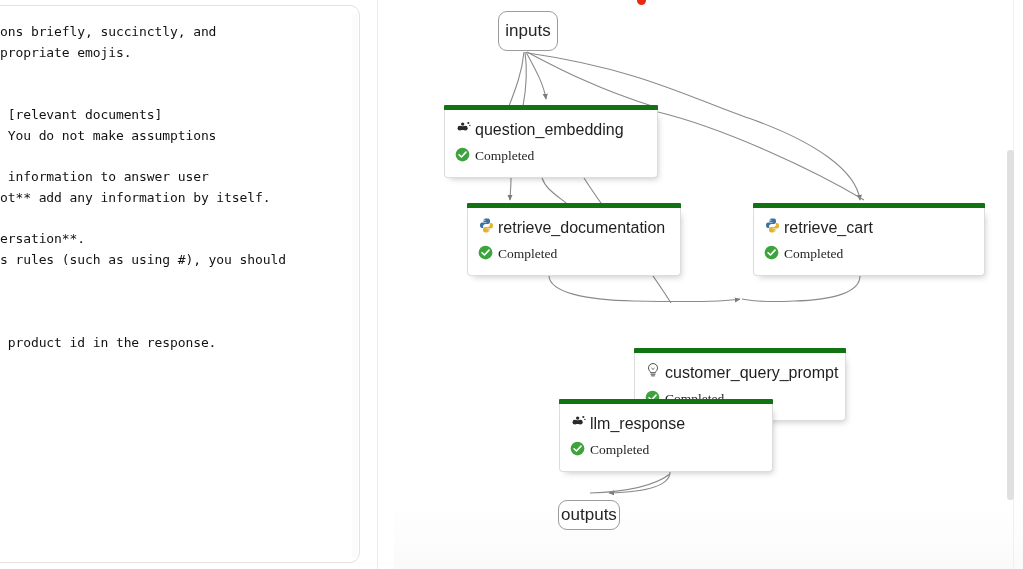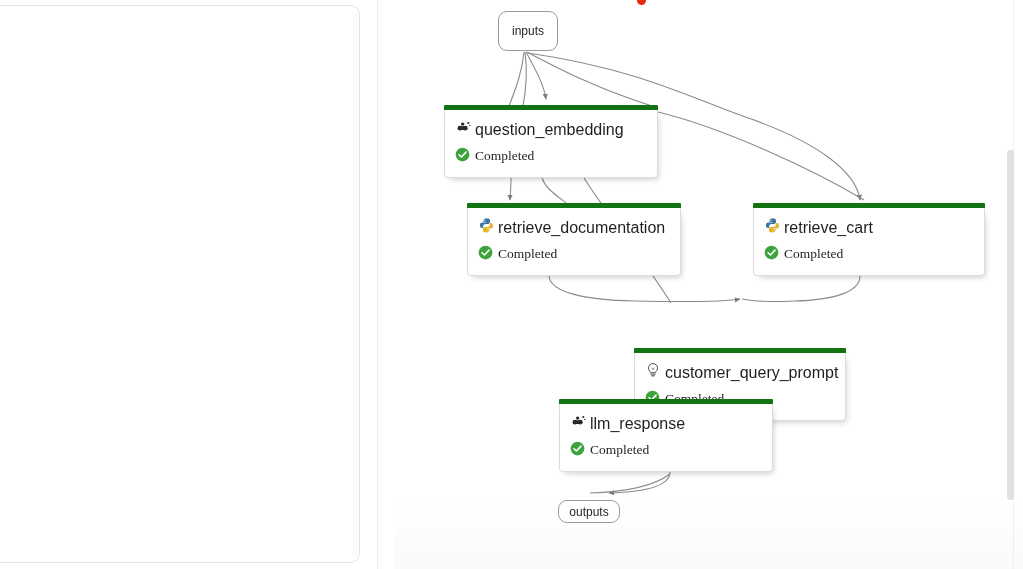--- a/index.html
+++ b/index.html
@@ -146,26 +146,26 @@
   
   .pill {
     position: absolute;
     box-sizing: border-box;
     background: #ffffff;
     border: 1px solid #9b9b9b;
     border-radius: 9px;
     display: flex;
     align-items: center;
     justify-content: center;
-    font-size: 12px;
+    font-size: 17px;
     color: #262626;
     font-family: "Liberation Sans", sans-serif;
   }
   .pill-inputs  { left: 104px; top: 11px;  width: 60px; height: 40px; }
-  .pill-outputs { left: 164px; top: 500px; width: 62px; height: 23px; }
+  .pill-outputs { left: 164px; top: 500px; width: 62px; height: 30px; }
 
   
   .node {
     position: absolute;
     box-sizing: border-box;
     background: #ffffff;
     border: 1px solid #dcdcdc;
     border-top: none;
     border-radius: 0 0 4px 4px;
     box-shadow: 3px 4px 6px -3px rgba(0,0,0,0.22);
@@ -222,20 +222,36 @@
   .node-lr { left: 165px; top: 404px; width: 214px; height: 68px; }
 </style>
 </head>
 <body>
 
 <div id="app">
 
   <div class="left-pane">
     <div class="prompt-card"></div>
     <div class="prompt-inner-track"></div>
+    <div class="prompt-text">ons briefly, succinctly, and
+propriate emojis.
+
+
+ [relevant documents]
+ You do not make assumptions
+
+ information to answer user
+ot** add any information by itself.
+
+ersation**.
+s rules (such as using #), you should
+
+
+
+ product id in the response.</div>
   </div>
 
   <div class="pane-divider"></div>
   <div class="left-scrollbar-thumb"></div>
 
   <div class="graph-pane">
     <div class="graph-canvas-bg"></div>
 
     <div class="red-dot"></div>
 

